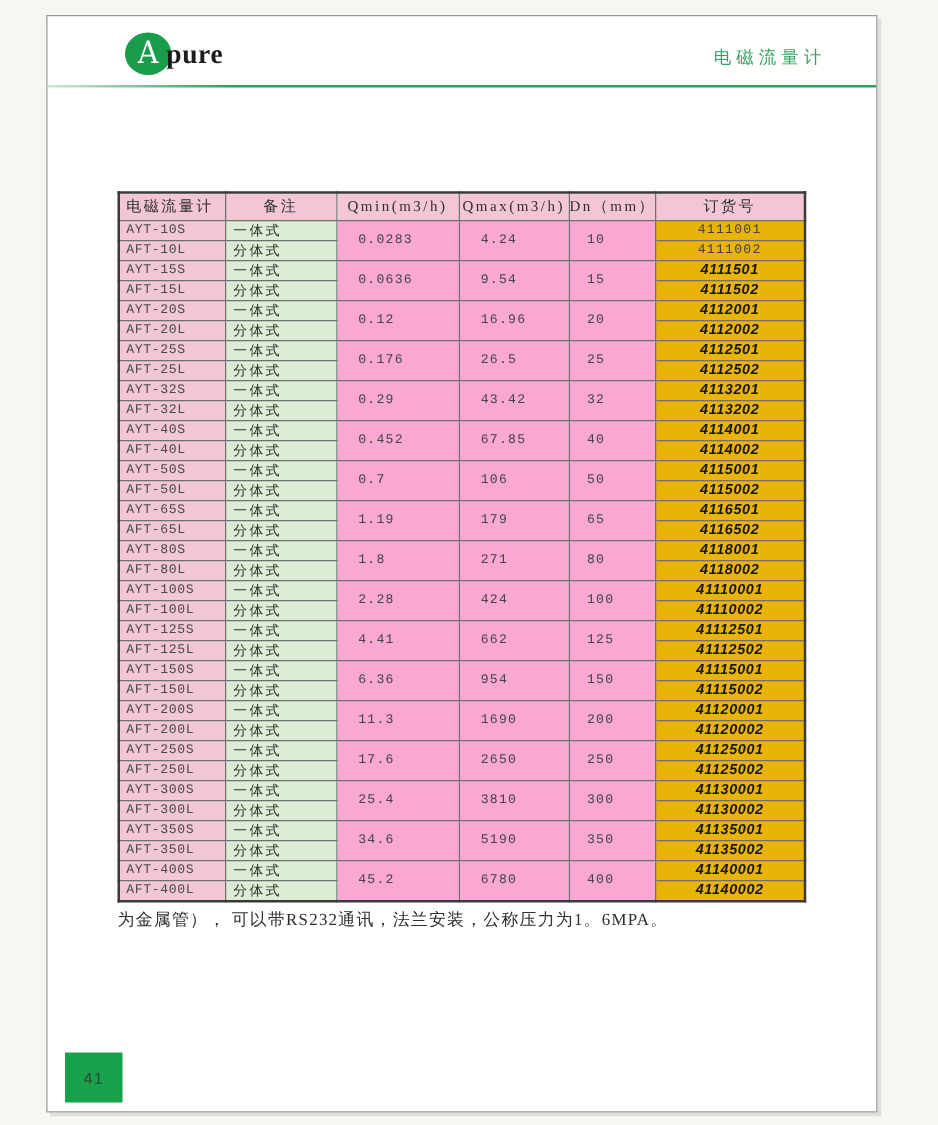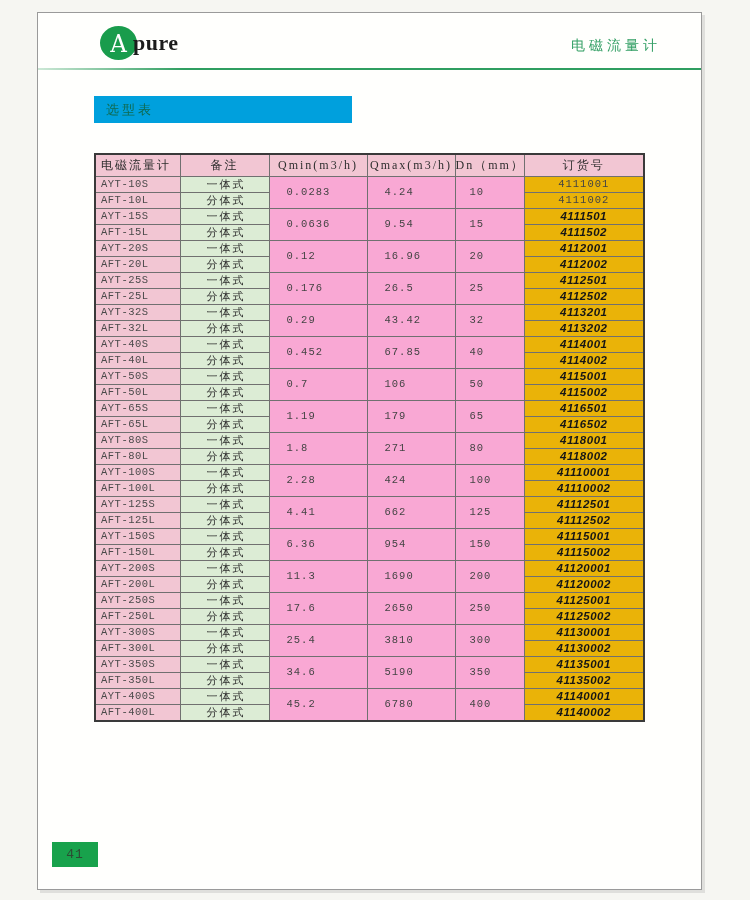--- a/index.html
+++ b/index.html
@@ -42,66 +42,63 @@
     background:#f2c6d3; height:22px; font-weight:normal; font-size:12px;
     color:#2e2e2e; letter-spacing:2px; font-family:"Liberation Serif", serif;
   }
   .sel-table thead th.h-left { text-align:left; padding-left:5px; }
   .sel-table td { height:14px; font-size:10.5px; color:#3d3d3d; }
   tr.group-start td { border-top:1.8px solid #2f2f2f; }
   td.c-model {
     background:#f2c6d3; text-align:left; padding-left:5px;
     font-family:"Liberation Mono", monospace; letter-spacing:0.5px; color:#4a4a4a;
   }
-  td.c-remark { background:#dcecd5; text-align:left; padding-left:26px; letter-spacing:2px; color:#2e2e2e; font-size:11px; }
+  td.c-remark { background:#dcecd5; text-align:left; padding-left:6px; letter-spacing:2px; color:#2e2e2e; font-size:11px; }
   td.c-num {
     background:#f9a8d4; text-align:left; padding-left:17px;
     font-family:"Liberation Mono", monospace; letter-spacing:1px; color:#444;
   }
   td.c-dn { padding-left:14px; }
   td.c-order {
     background:#eab308; text-align:center;
     font-family:"Liberation Mono", monospace; letter-spacing:1px; color:#444;
   }
   td.c-order.bold {
     font-family:"Liberation Sans", sans-serif; font-weight:bold;
     font-size:11.5px; color:#161616; letter-spacing:0.5px;font-style:italic;
   }
   
   .notes { position:absolute; left:56px; top:712px; width:568px; color:#2e2e2e; font-size:13.5px; letter-spacing:1px; }
   .note-line { line-height:21px; }
   .note-line.indent { text-indent:13px; }
   .note2 { position:absolute; left:56px; top:780px; width:568px; color:#2e2e2e; font-size:13.5px; letter-spacing:1px; text-indent:13px; line-height:21px; }
   
   .page-number {
-    position:absolute; left:14px; top:829px; width:46px; height:25px;
+    position:absolute; left:14px; top:829px; width:46px; height:40px;
     background:#18a24c; color:#2c4b33; font-size:13px; letter-spacing:1px;
     display:flex; align-items:center; justify-content:center;
-    font-family:Liberation Mono, monospace;
+    font-family:Liberation Sans, sans-serif;
   }
 </style>
 </head>
 <body>
 
 <div class="page">
 
   <div class="brand">
     <span class="logo-circle">
         <span class="logo-a">A</span>
       </span>
     <span class="brand-text">pure</span>
   </div>
 
   <div class="header-title">电磁流量计</div>
 
   <div class="green-rule"></div>
 
-  <div class="section-banner">
-    <span>选型表</span>
-  </div>
 
   <table class="sel-table">
     <colgroup>
       <col style="width:85px">
         <col style="width:89px">
         <col style="width:98px">
       <col style="width:88px">
         <col style="width:69px">
         <col style="width:120px">
     </colgroup>
@@ -334,20 +331,21 @@
         </tr>
         <tr>
           <td class="c-model">AFT-400L</td>
           <td class="c-remark">分体式</td>
           <td class="c-order bold">41140002</td>
         </tr>
       </tbody>
   </table>
 
   <div class="notes">
+    <div class="note-line">为金属管）， 可以带RS232通讯，法兰安装，公称压力为1。6MPA。</div>
   </div>
 
 
   <div class="page-number">
     <span>41</span>
   </div>
 
 </div>
 
 </body></html>

